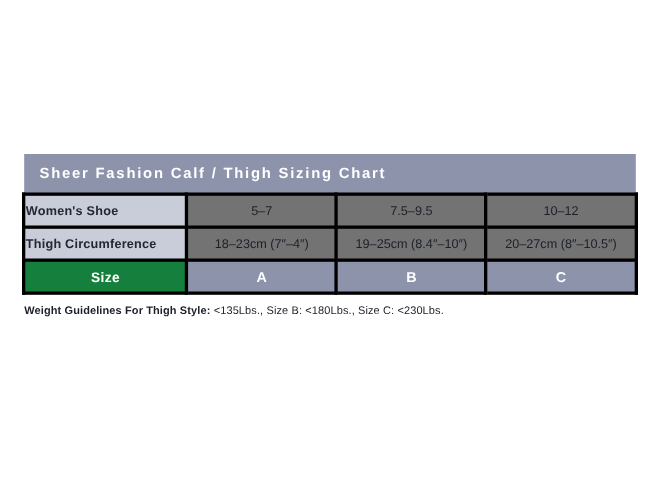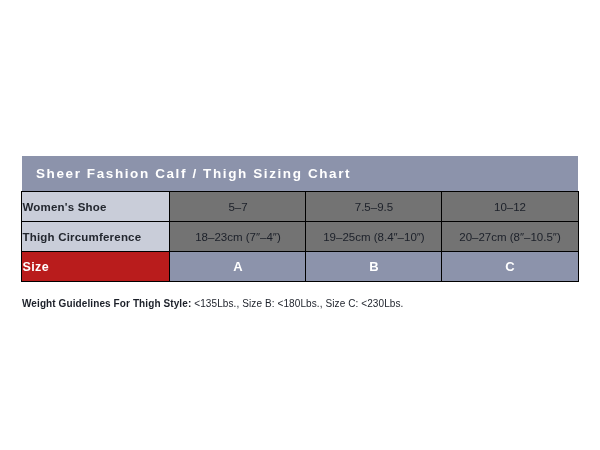--- a/index.html
+++ b/index.html
@@ -22,28 +22,28 @@
   }
   .card {
     position: absolute;
     left: 10px;
     top: 140px;
     width: 580px;
     background: #ffffff;
   }
   .chart {
     width: 556px;
-    margin: 16px auto;
+    margin: 0 auto;
     border-collapse: collapse;
     table-layout: fixed;
   }
   .chart td, .chart th {
     padding: 0;
     margin: 0;
-    border: 1px solid #000000;
+    border: 3px solid #000000;
     box-sizing: border-box;
   }
   .title-row td {
     background: #8c93ab;
     color: #ffffff;
     font-size: 13.5px;
     font-weight: bold;
     letter-spacing: 1.6px;
     padding: 10px 12px 10px 14px;
     height: 34px;
@@ -64,25 +64,26 @@
   .value-cell {
     background: #737373;
     color: #1c2029;
     font-size: 11.5px;
     text-align: center;
     vertical-align: middle;
     height: 30px;
     padding: 8px 4px;
   }
   .size-row .label-cell {
-    background: #b91c1c;
+    background: #15803d;
     color: #ffffff;
     font-size: 12.5px;
     font-weight: bold;
     letter-spacing: 0.4px;
+    text-align: center;
   }
   .size-row .value-cell {
     background: #8c93ab;
     color: #ffffff;
     font-size: 13px;
     font-weight: bold;
   }
   .footnote {
     width: 556px;
     margin: 9px auto 3px auto;

